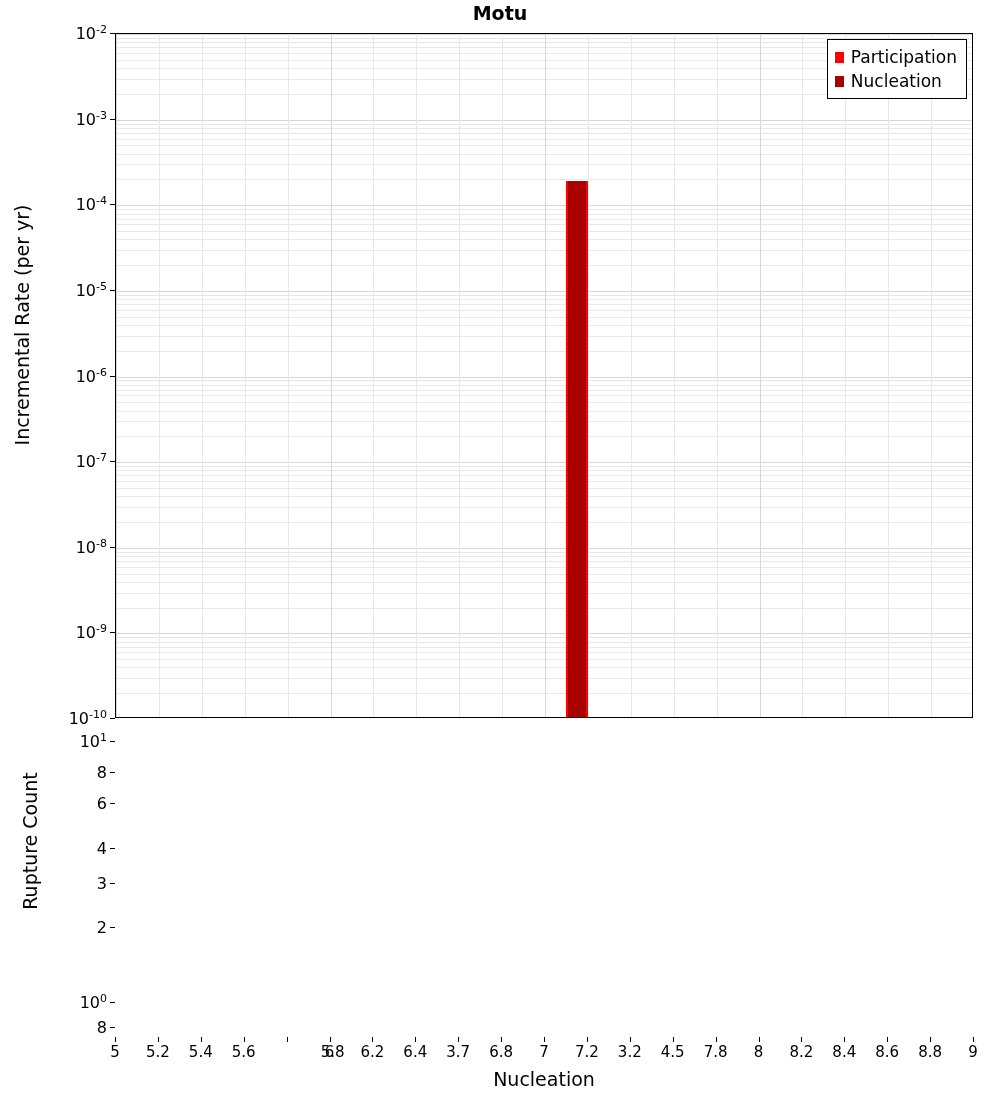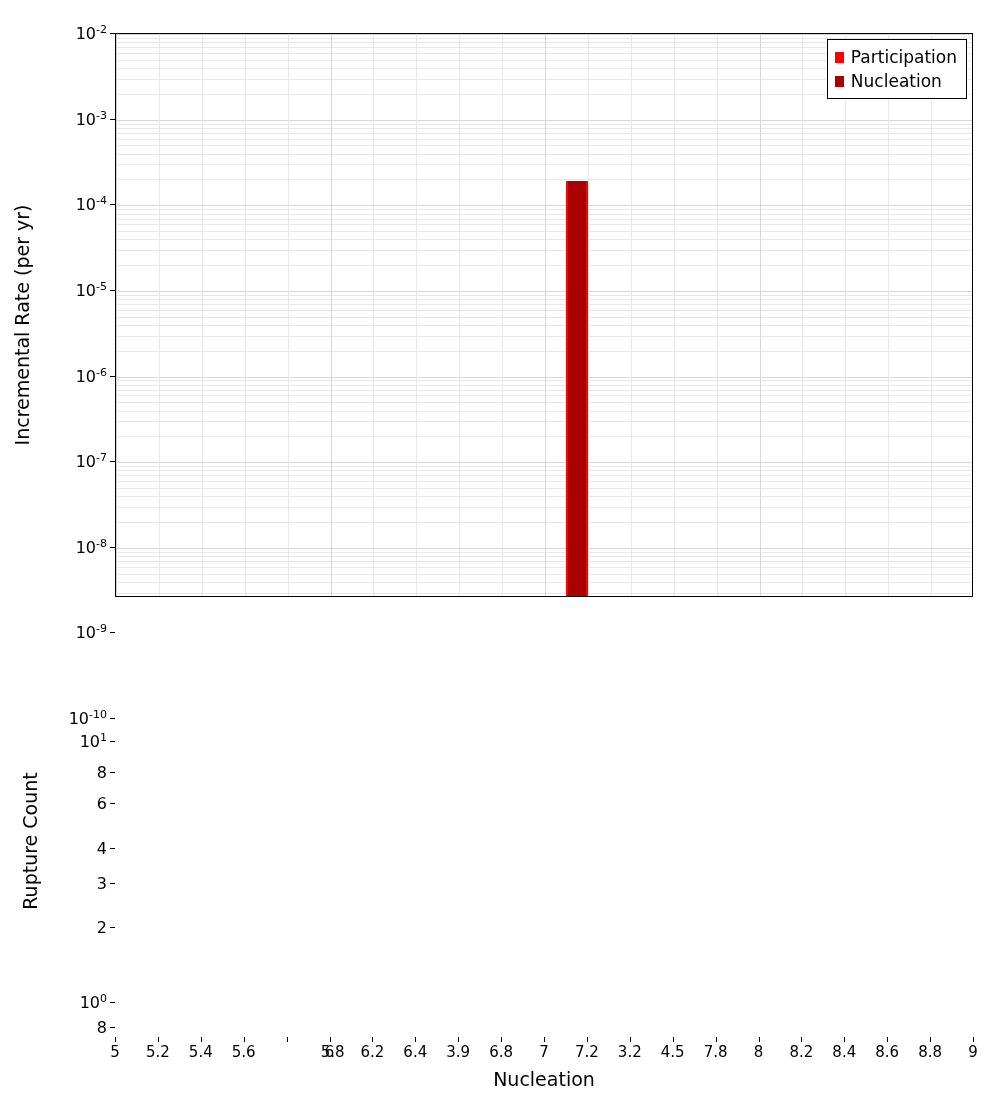--- a/index.html
+++ b/index.html
@@ -6,21 +6,21 @@
   body{width:1000px;height:1100px;background:#ffffff;font-family:"DejaVu Sans",sans-serif;}
   #root{position:relative;width:1000px;height:1100px;}
 
   .title{
     position:absolute;left:0;top:2px;width:1000px;text-align:center;
     font-size:19px;font-weight:bold;color:#000;
   }
 
   
   #panel-top{
-    position:absolute;left:115px;top:33px;width:858px;height:564px;
+    position:absolute;left:115px;top:33px;width:858px;height:685px;
     border:1px solid #000;background:#fff;box-sizing:border-box;overflow:hidden;
   }
   #panel-bottom{
     position:absolute;left:115px;top:737px;width:858px;height:300px;
     border:1px solid #000;background:#fff;box-sizing:border-box;overflow:hidden;
   }
   .gridline{position:absolute;background:#e8e8e8;}
   .gridline.major{background:#d7d7d7;}
   .vgrid{width:1px;top:0;bottom:0;}
   .hgrid{height:1px;left:0;right:0;}
@@ -62,20 +62,21 @@
   .legend-label{font-size:17px;color:#000;white-space:nowrap;}
   #legend-top{right:5px;top:5px;}
   #legend-bottom{left:5px;top:5px;}
   #legend-bottom .legend-label{font-size:16px;}
 </style>
 </head>
 <body>
 
 <div id="root">
 
+  <div class="title">Motu</div>
 
   <div id="panel-top">
     <div id="grid-top">
         <div class="gridline hgrid" style="top: 659.224px;"></div>
         <div class="gridline hgrid" style="top: 644.146px;"></div>
         <div class="gridline hgrid" style="top: 633.449px;"></div>
         <div class="gridline hgrid" style="top: 625.151px;"></div>
         <div class="gridline hgrid" style="top: 618.371px;"></div>
         <div class="gridline hgrid" style="top: 612.638px;"></div>
         <div class="gridline hgrid" style="top: 607.673px;"></div>
@@ -235,21 +236,21 @@
       <div class="xtick" style="left: 243.7px; top: 1043px;">5.6</div>
       <div class="tickmark" style="left: 243.7px; top: 1037px; width: 1px; height: 5px;"></div>
       <div class="xtick" style="left: 286.6px; top: 1043px; margin-left: 46px;">5.8</div>
       <div class="tickmark" style="left: 286.6px; top: 1037px; width: 1px; height: 5px;"></div>
       <div class="xtick" style="left: 329.5px; top: 1043px;">6</div>
       <div class="tickmark" style="left: 329.5px; top: 1037px; width: 1px; height: 5px;"></div>
       <div class="xtick" style="left: 372.4px; top: 1043px;">6.2</div>
       <div class="tickmark" style="left: 372.4px; top: 1037px; width: 1px; height: 5px;"></div>
       <div class="xtick" style="left: 415.3px; top: 1043px;">6.4</div>
       <div class="tickmark" style="left: 415.3px; top: 1037px; width: 1px; height: 5px;"></div>
-      <div class="xtick" style="left: 458.2px; top: 1043px;">3.9</div>
+      <div class="xtick" style="left: 458.2px; top: 1043px;">3.7</div>
       <div class="tickmark" style="left: 458.2px; top: 1037px; width: 1px; height: 5px;"></div>
       <div class="xtick" style="left: 501.1px; top: 1043px;">6.8</div>
       <div class="tickmark" style="left: 501.1px; top: 1037px; width: 1px; height: 5px;"></div>
       <div class="xtick" style="left: 544px; top: 1043px;">7</div>
       <div class="tickmark" style="left: 544px; top: 1037px; width: 1px; height: 5px;"></div>
       <div class="xtick" style="left: 586.9px; top: 1043px;">7.2</div>
       <div class="tickmark" style="left: 586.9px; top: 1037px; width: 1px; height: 5px;"></div>
       <div class="xtick" style="left: 629.8px; top: 1043px;">3.2</div>
       <div class="tickmark" style="left: 629.8px; top: 1037px; width: 1px; height: 5px;"></div>
       <div class="xtick" style="left: 672.7px; top: 1043px;">4.5</div>

